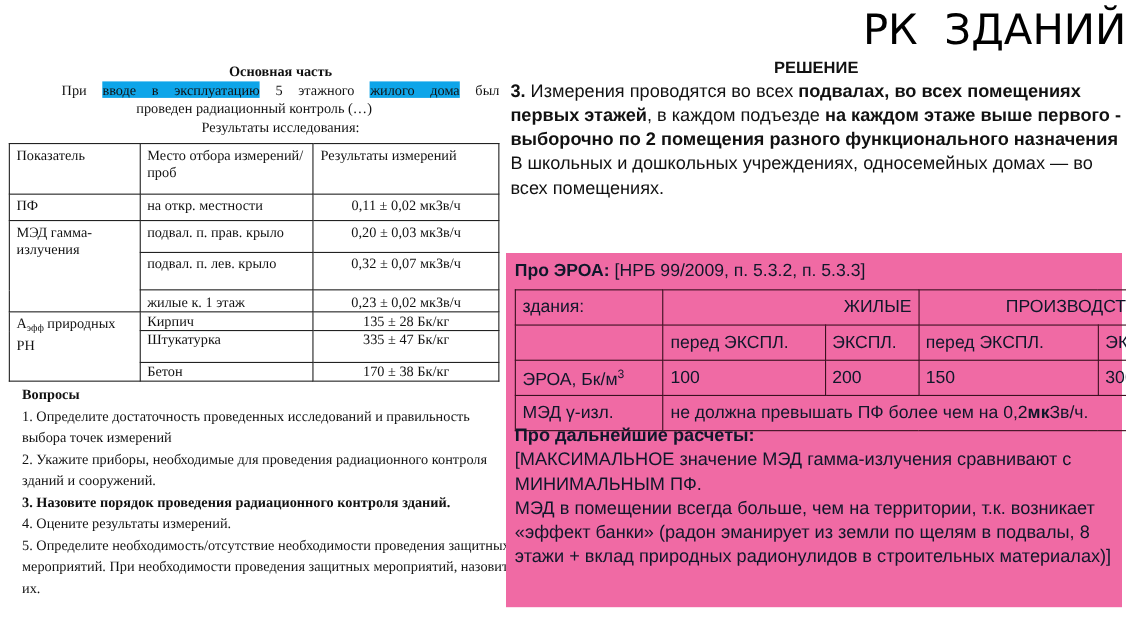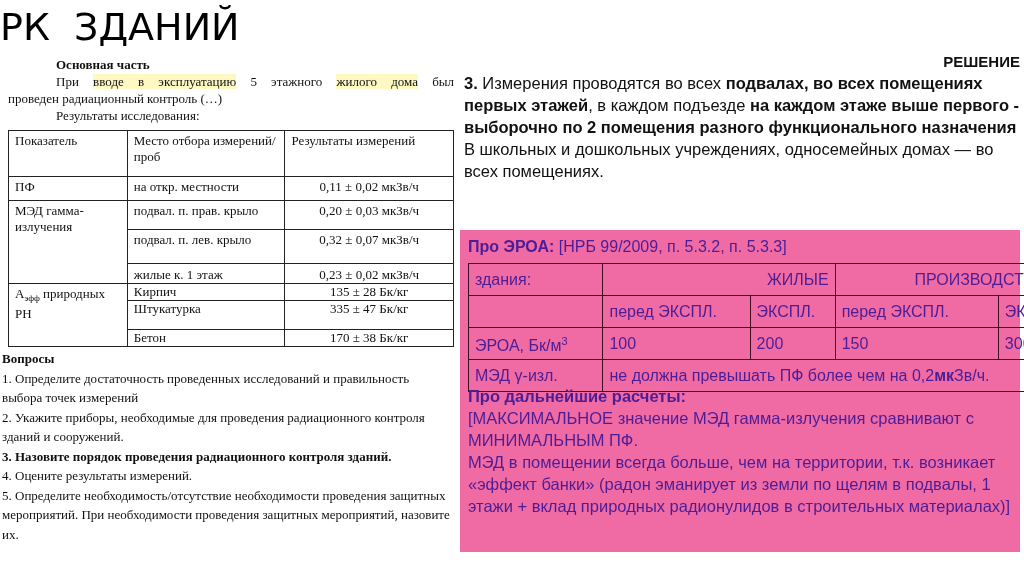--- a/index.html
+++ b/index.html
@@ -1,50 +1,50 @@
 <!DOCTYPE html>
 <html><head>
 <meta charset="utf-8">
 <style>
   html, body { margin: 0; padding: 0; }
   body {
     width: 1024px; height: 574px; background: #ffffff; position: relative; overflow: hidden;
     color: #000;
   }
   .title {
-    position: absolute; left: 0; top: 2px; width: 1024px; text-align: left;
+    position: absolute; left: 0; top: 2px; width: 1024px; text-align: right;
     font-family: "DejaVu Sans", sans-serif; font-size: 38px; line-height: 50px; letter-spacing: 0px;
     white-space: pre;
   }
   
   .left { position: absolute; left: 8px; top: 56px; width: 446px; font-family: "Liberation Serif", serif; font-size: 13px; color: #111; }
-  .p { margin: 0; line-height: 17px; }
+  .p { margin: 0; line-height: 17px; text-align: center; }
   .indent { padding-left: 48px; }
   .justify { text-align: justify; text-align-last: justify; }
-  .hl { background: #fef9c3; margin-top: 13px; }
+  .hl { background: #0ea5e9; margin-top: 13px; }
   .bold { font-weight: bold; }
 
   table.res {
     position: absolute; left: 8px; top: 130px; width: 446px; border-collapse: collapse;
     font-family: "Liberation Serif", serif; font-size: 13px; color: #111;
   }
   table.res td { border: 1.5px solid #222; padding: 2px 6px; vertical-align: top; line-height: 16px; }
   table.res td.c { text-align: center; }
   .sub { font-size: 9px; vertical-align: -3px; }
 
-  .questions { position: absolute; left: 2px; top: 349px; width: 450px; font-family: "Liberation Serif", serif; font-size: 13px; line-height: 19.5px; color: #111; }
+  .questions { position: absolute; left: 20px; top: 349px; width: 450px; font-family: "Liberation Serif", serif; font-size: 13px; line-height: 19.5px; color: #111; }
 
   
   .right { position: absolute; left: 464px; top: 52px; width: 556px; font-family: "Liberation Sans", sans-serif; color: #111; }
-  .sol-head { text-align: right; font-weight: bold; font-size: 15px; line-height: 20px; margin: 0; }
+  .sol-head { text-align: center; font-weight: bold; font-size: 15px; line-height: 20px; margin: 0; }
   .sol-text { font-size: 16.5px; line-height: 22px; margin: 0; }
 
   .pink {
     position: absolute; left: 460px; top: 230px; width: 560px; height: 322px;
-    background: #f06aa4; font-family: "Liberation Sans", sans-serif; color: #4c1d95;
+    background: #f06aa4; font-family: "Liberation Sans", sans-serif; color: #0f172a;
   }
   .pink .ph { position: absolute; left: 8px; top: 6px; font-size: 16px; line-height: 22px; }
   table.eroa {
     position: absolute; left: 8px; top: 33px; width: 632px; border-collapse: collapse; font-size: 16px;
   }
   table.eroa td { border: 1.5px solid #3a1020; padding: 0 6px; height: 31px; line-height: 20px; }
   table.eroa td.c { text-align: right; }
   .pink .calc { position: absolute; left: 8px; top: 155px; width: 548px; font-size: 16.5px; line-height: 22px; }
 </style>
 </head>
@@ -152,15 +152,15 @@
     </tr>
     <tr>
       <td>МЭД γ-изл.</td>
       <td colspan="4"><span>не должна превышать ПФ более чем на 0,2</span><b>мк</b><span>Зв/ч.</span></td>
     </tr>
   </tbody>
     </table>
   <div class="calc">
     <div class="bold">Про дальнейшие расчеты:</div>
     <div>[МАКСИМАЛЬНОЕ значение МЭД гамма-излучения сравнивают с МИНИМАЛЬНЫМ ПФ.</div>
-    <div>МЭД в помещении всегда больше, чем на территории, т.к. возникает «эффект банки» (радон эманирует из земли по щелям в подвалы, 1 этажи + вклад природных радионулидов в строительных материалах)]</div>
+    <div>МЭД в помещении всегда больше, чем на территории, т.к. возникает «эффект банки» (радон эманирует из земли по щелям в подвалы, 8 этажи + вклад природных радионулидов в строительных материалах)]</div>
   </div>
 </div>
 
 </body></html>

